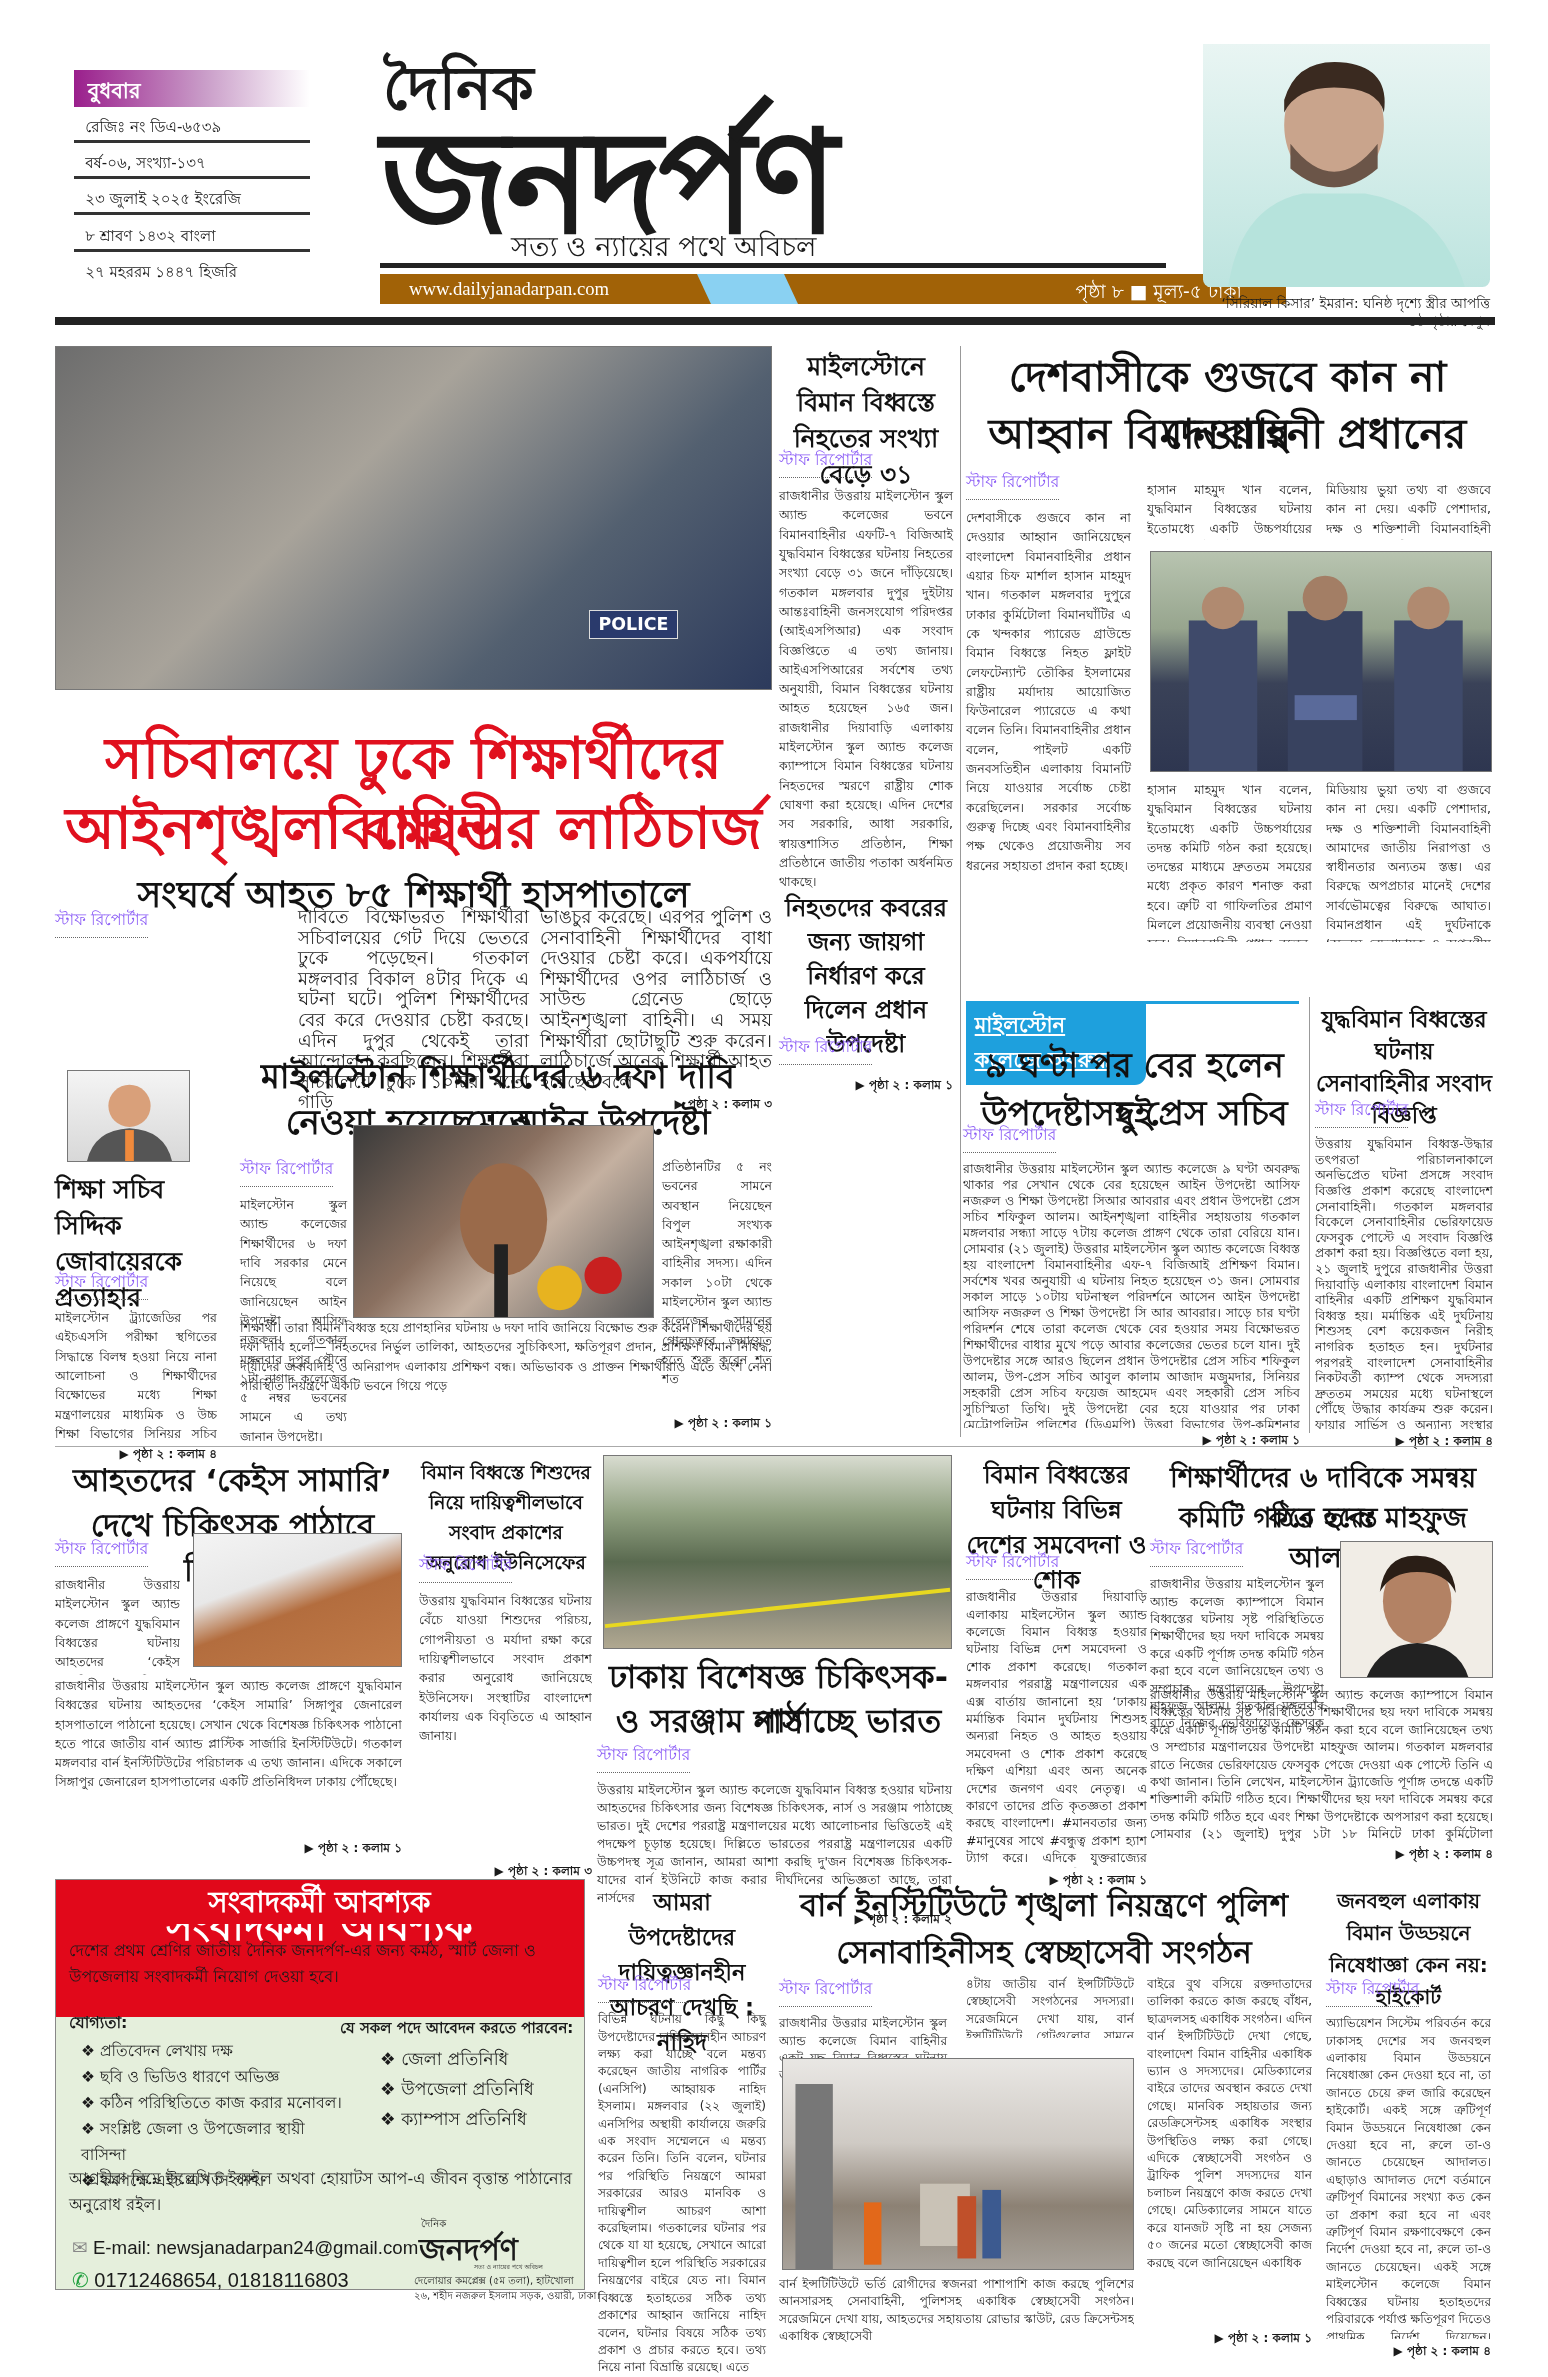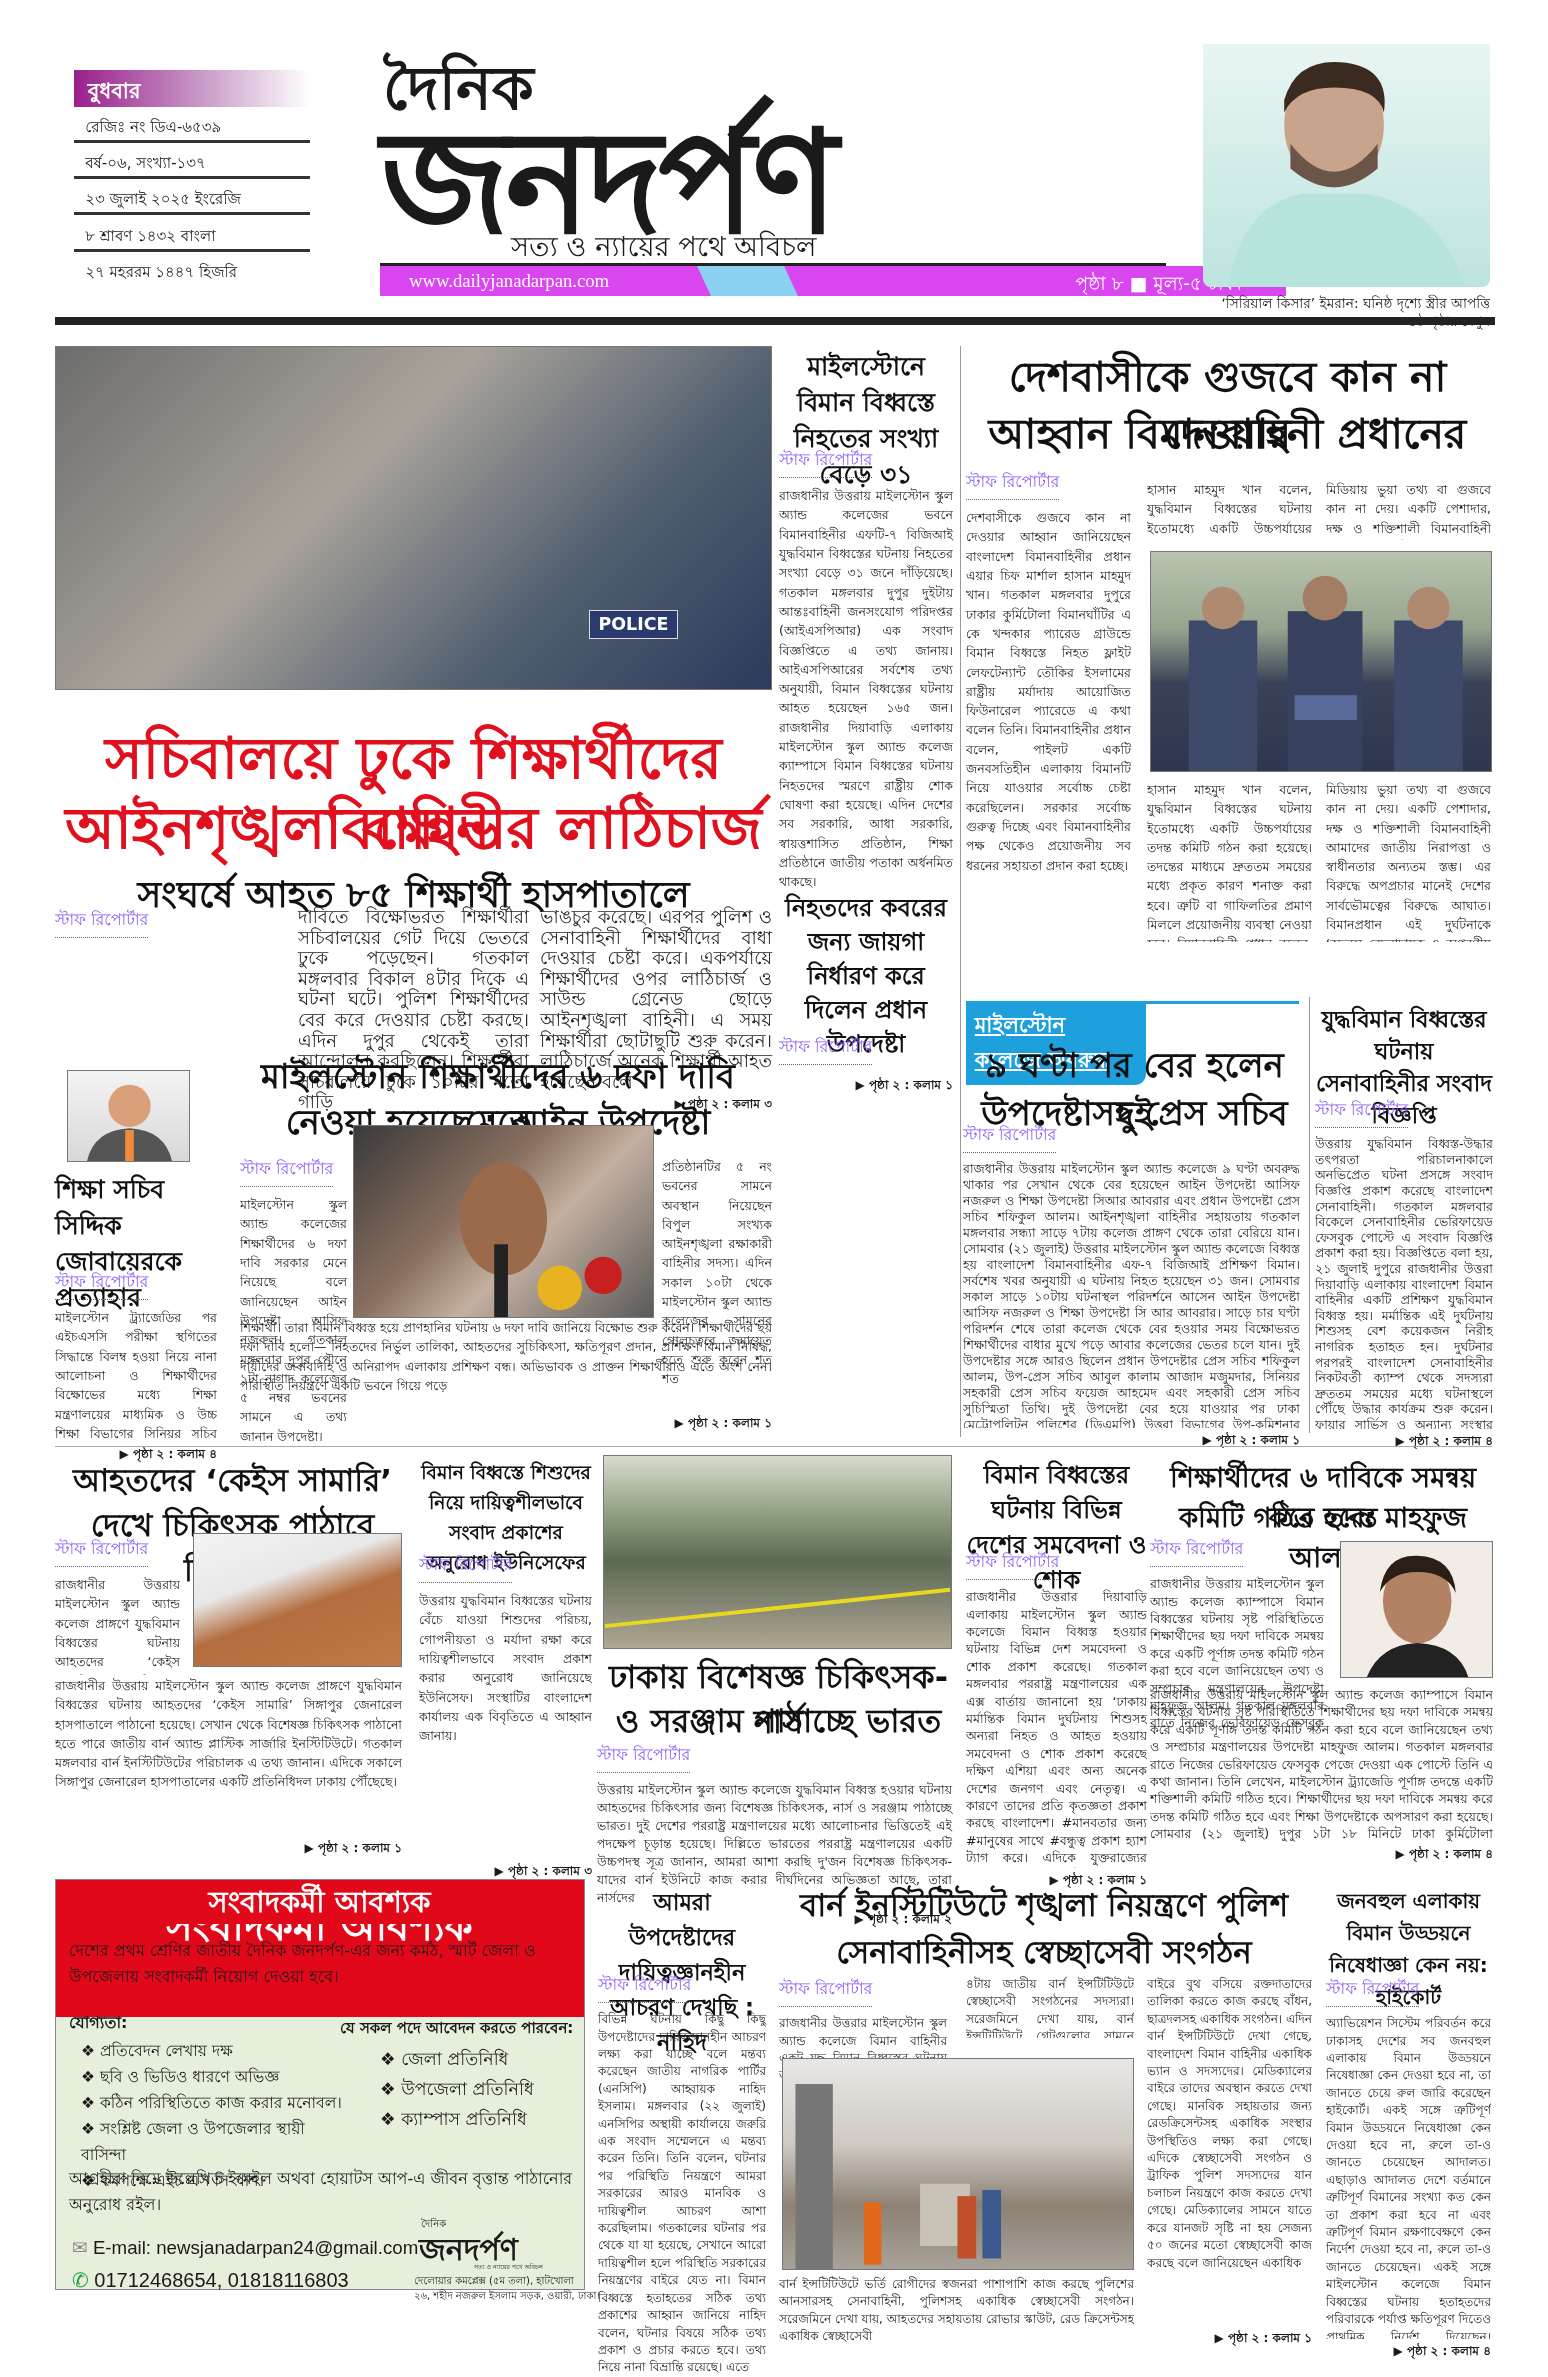--- a/index.html
+++ b/index.html
@@ -12,21 +12,21 @@
   .hl { font-weight: bold; color: #111; text-align: center; }
   .photo { background: #888; border: 0.6px solid #777; overflow: hidden; }
   .rule { background: #222; }
 
   
   .day-box { left:74px; top:70px; width:236px; height:37px; background: linear-gradient(90deg,#9a1f8c 0%, #c99cc8 55%, #ffffff 100%); color:#fff; font-size:21px; font-weight:bold; padding:5px 13.7px; }
   .meta-row { left:74px; width:236px; height:36px; font-size:15px; padding:7.5px 11.2px; border-bottom: 3.1px solid #333; }
   .brand-small { left:383px; top:42px; font-size:60px; font-weight:bold; font-family:"DejaVu Serif", serif; }
   .brand-big { left:381px; top:111px; font-size:143px; font-weight:900; letter-spacing:-3.7px; line-height:1; font-family:"DejaVu Sans", sans-serif; }
   .slogan { left:511px; top:226px; font-size:27.4px; font-family:"DejaVu Serif", serif; }
-  .strip { left:380px; top:266px; width:906px; height:30px; background:#d946ef; }
+  .strip { left:380px; top:274px; width:906px; height:30px; background:#a16207; }
   .strip .light { position:absolute; left:324px; top:0; width:87px; height:30px; background:#8ad1f2; transform: skewX(25deg); }
   .strip .url { position:absolute; left:29px; top:3.7px; font-size:18.7px; color:#fff; font-family:"Liberation Serif", serif; }
   .strip .price { position:absolute; right:44px; top:3.7px; font-size:18.7px; color:#fff; }
   .top-rule { left:55px; top:317px; width:1440px; height:7.5px; }
   .celeb { left:1203px; top:44px; width:287px; height:243px; background: linear-gradient(180deg,#e9f5f3 0%, #bde4df 100%); border-radius: 0 0 7.5px 7.5px; }
   .celeb-cap { left:1203px; top:292px; width:287px; font-size:13.7px; text-align:right; }
   .celeb-jump { left:1203px; top:312px; width:287px; font-size:13px; text-align:right; }
 
   .lead-hl { color:#e0101e; font-weight:900; text-align:center; font-size:57px; line-height:70px; }
   .box-red { background:#e1081a; color:#fff; text-align:center; font-size:40px; font-weight:bold; }

